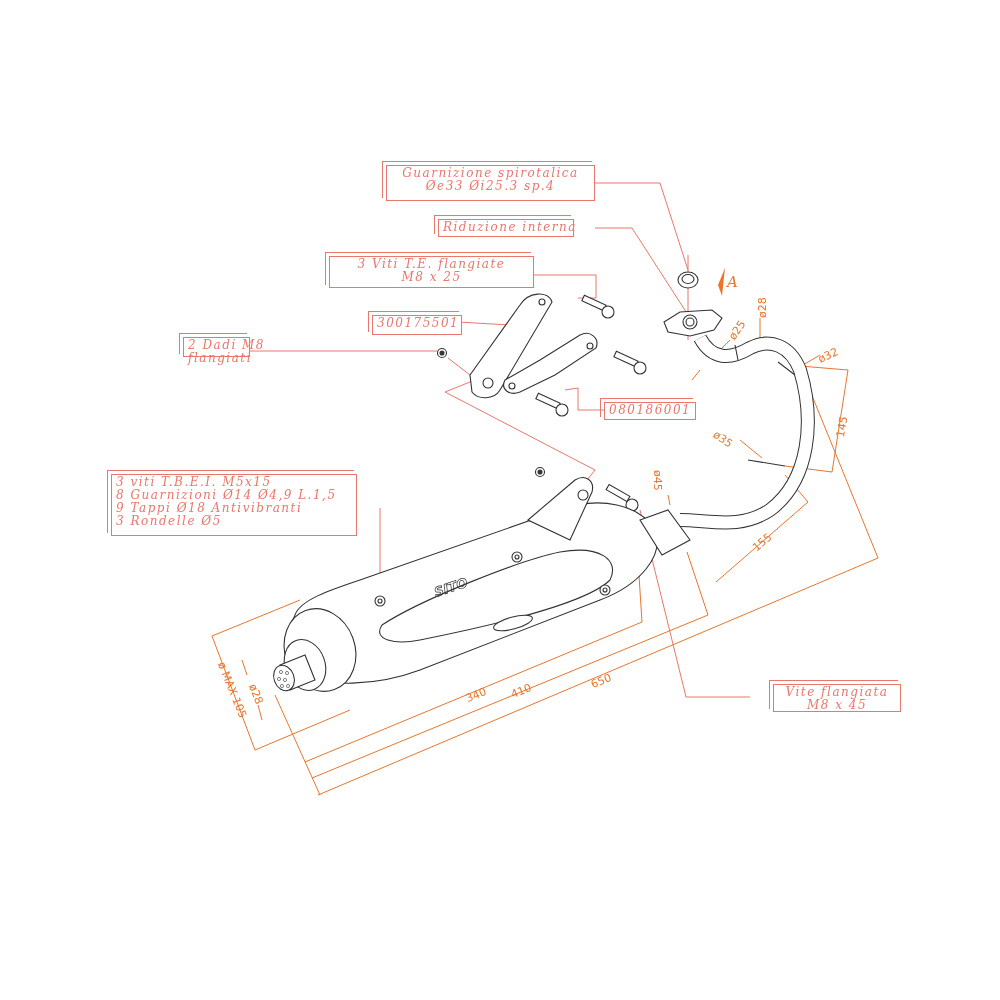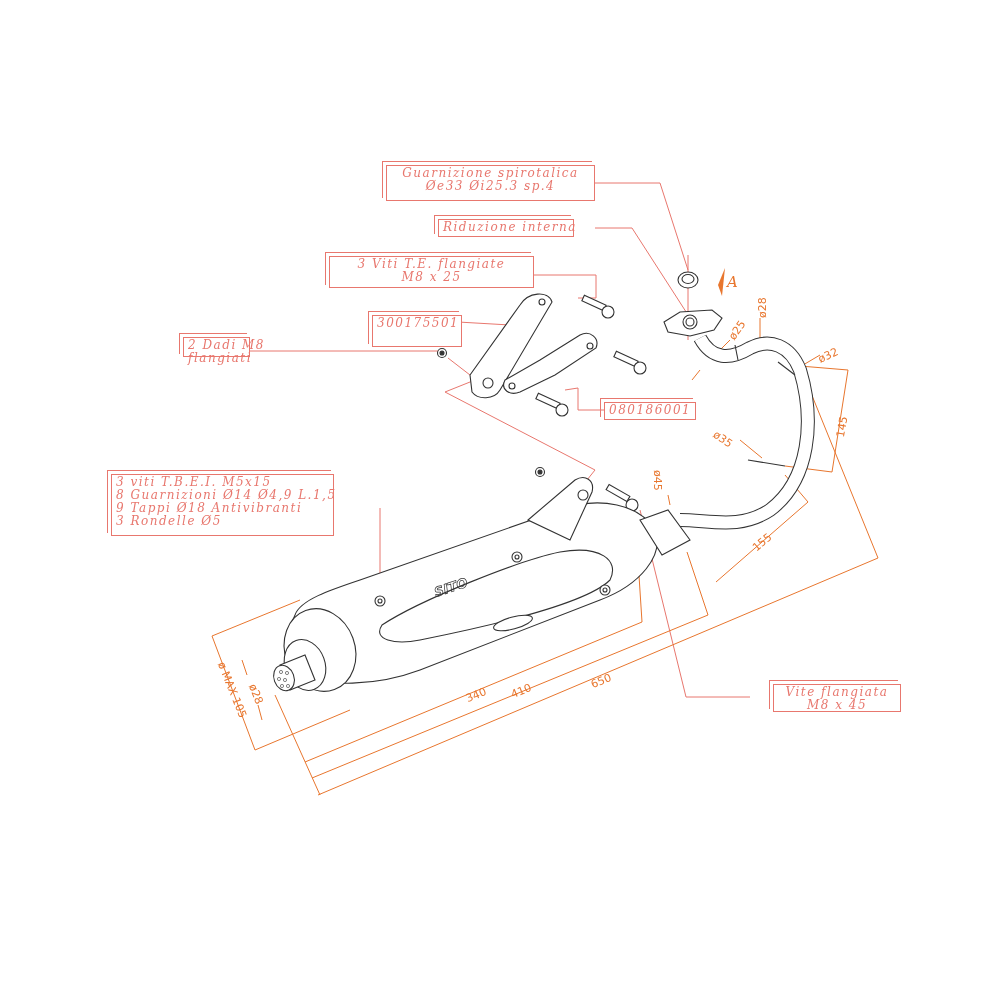--- a/index.html
+++ b/index.html
@@ -176,34 +176,34 @@
 
 <div class="label-box center" style="left:430px; top:219px; width:136px; height:18px;margin-left:8px;">
   <span class="line">Riduzione interna</span>
 </div>
 
 <div class="label-box center" style="left:285px; top:256px; width:205px; height:32px;margin-left:44px;">
   <span class="line">3 Viti T.E. flangiate</span>
   <span class="line">M8 x 25</span>
 </div>
 
-<div class="label-box center" style="left:372px; top:315px; width:90px; height:32px;">
+<div class="label-box center" style="left:372px; top:315px; width:90px; height:20px;">
   <span class="line">300175501</span>
 </div>
 
 <div class="label-box" style="left:183px; top:337px; width:67px; height:20px;">
   <span class="line">2 Dadi M8</span>
   <span class="line">flangiati</span>
 </div>
 
 <div class="label-box center" style="left:604px; top:402px; width:92px; height:18px;">
   <span class="line">080186001</span>
 </div>
 
-<div class="label-box" style="left:111px; top:474px; width:223px; height:62px;">
+<div class="label-box" style="left:111px; top:474px; width:246px; height:62px;">
   <span class="line">3 viti T.B.E.I. M5x15</span>
   <span class="line">8 Guarnizioni Ø14 Ø4,9 L.1,5</span>
   <span class="line">9 Tappi Ø18 Antivibranti</span>
   <span class="line">3 Rondelle Ø5</span>
 </div>
 
 <div class="label-box center" style="left:753px; top:684px; width:128px; height:28px;margin-left:20px;">
   <span class="line">Vite flangiata</span>
   <span class="line">M8 x 45</span>
 </div>

